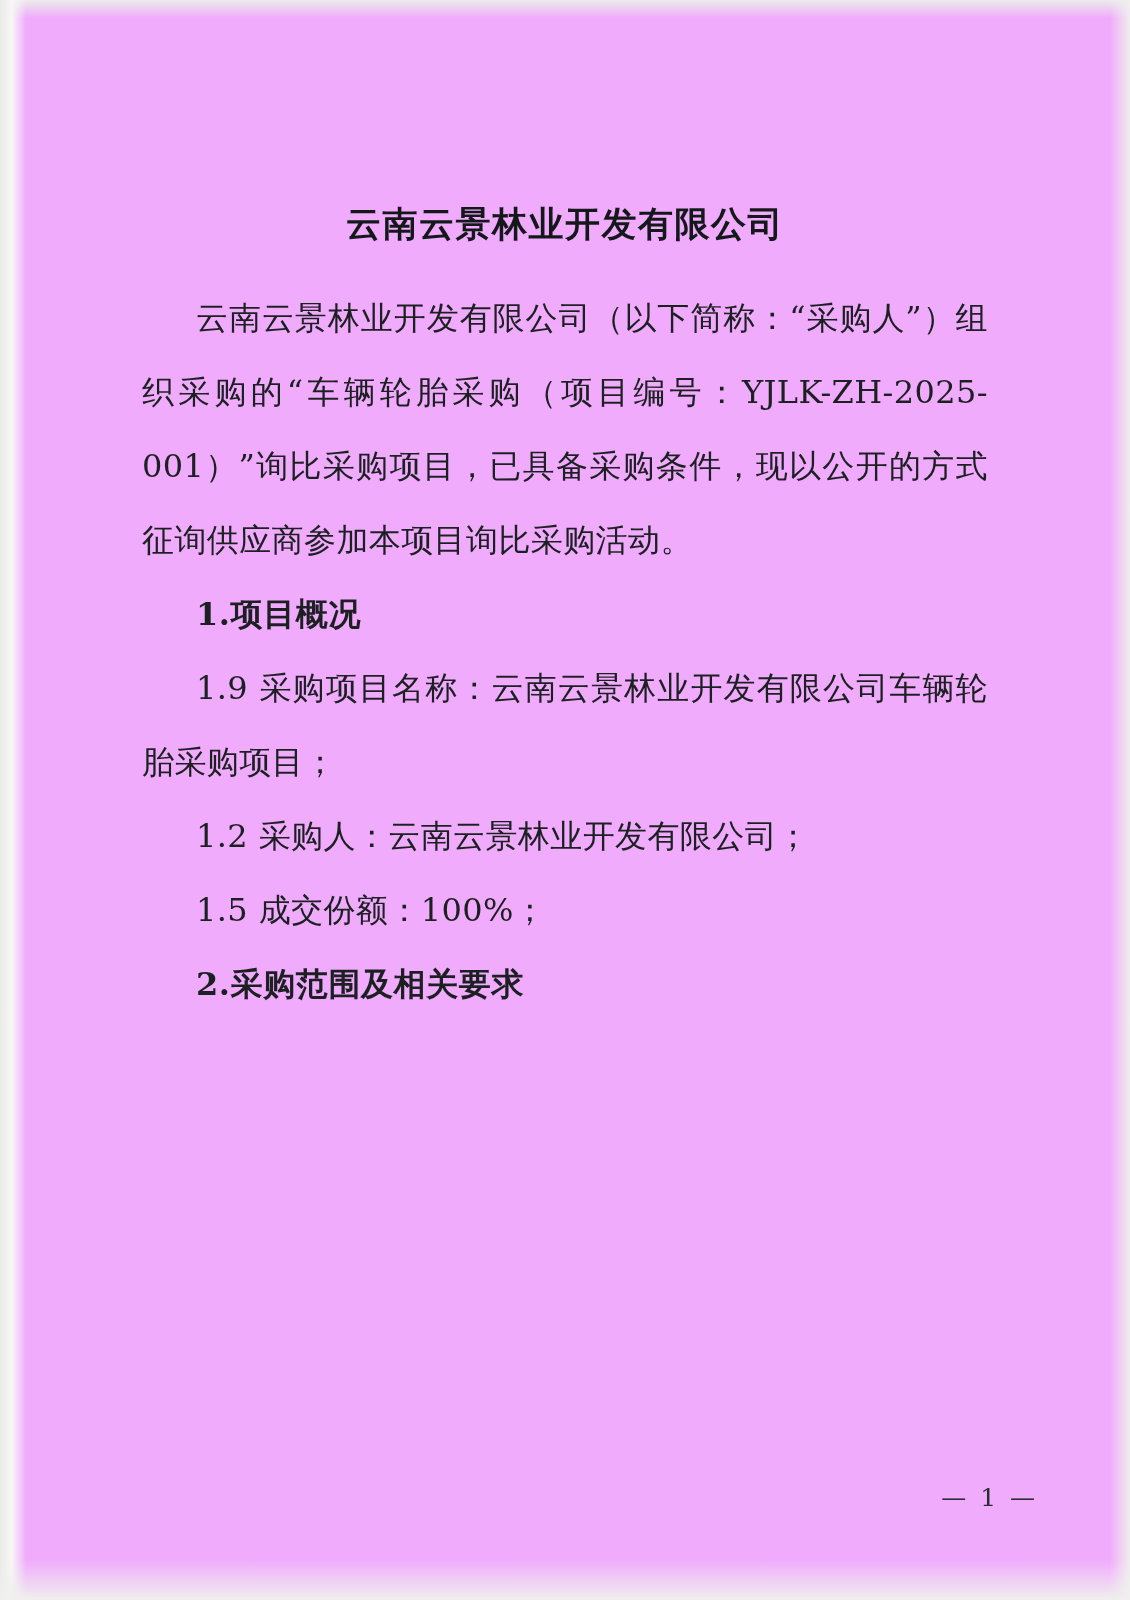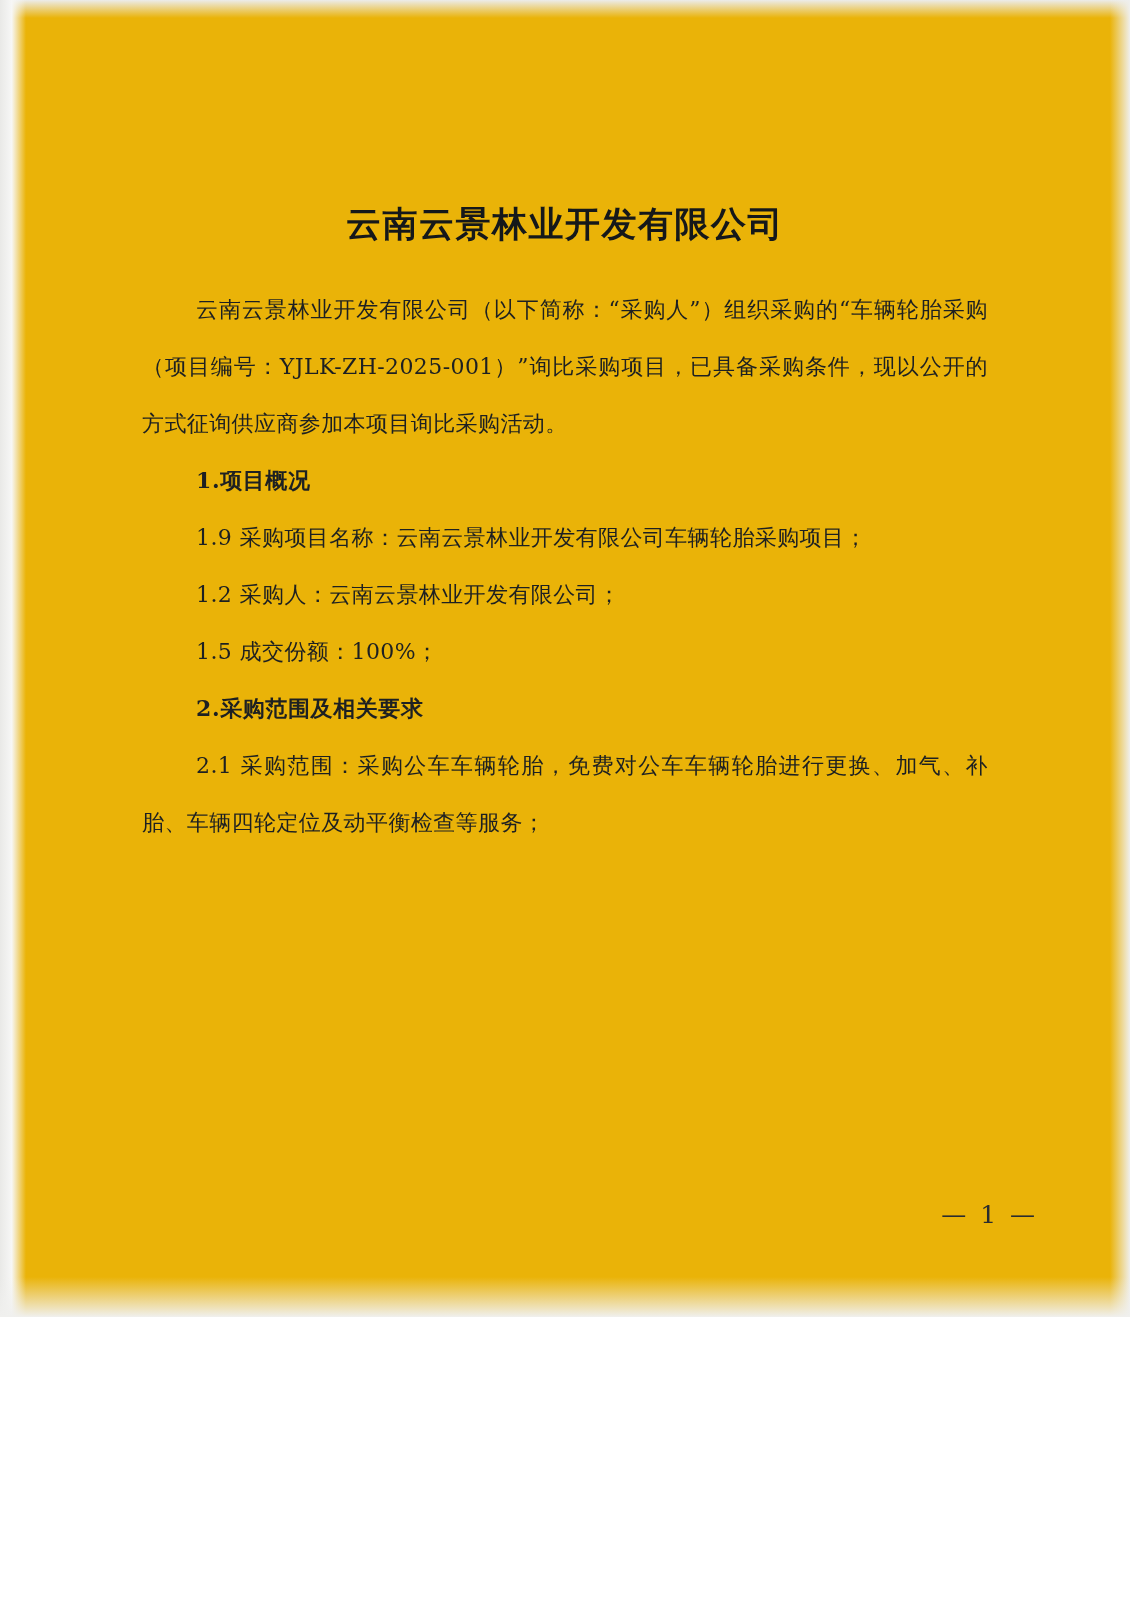--- a/index.html
+++ b/index.html
@@ -10,22 +10,22 @@
   body {
     width: 1130px;
     height: 1600px;
     overflow: hidden;
     font-family: "DejaVu Serif", "Liberation Serif", serif;
     color: #1b1b1b;
   }
   .page {
     position: relative;
     width: 1130px;
-    height: 1317px;
-    background: #eab308;
+    height: 1600px;
+    background: #f0abfc;
     box-sizing: border-box;
   }
   
   .scan-edge-left {
     position: absolute;
     top: 0; left: 0;
     width: 26px; height: 100%;
     background: linear-gradient(to right, #e9e9e7 0%, #f7f7f6 45%, rgba(255,255,255,0) 100%);
     pointer-events: none;
   }
@@ -69,22 +69,22 @@
   }
   .doc-title .line {
     display: block;
   }
 
   .body-text {
     margin-top: 30px;
   }
   p.para {
     margin: 0 0 0 0;
-    font-size: 22px;
-    line-height: 57px;
+    font-size: 32px;
+    line-height: 74px;
     text-align: justify;
     text-justify: inter-ideograph;
     letter-spacing: 0.4px;
     color: #1d2022;
   }
   p.indent {
     text-indent: 54px;
   }
   p.heading {
     font-weight: bold;
@@ -122,19 +122,18 @@
     <div class="body-text">
 
       <p class="para indent">云南云景林业开发有限公司（以下简称：“采购人”）组织采购的“车辆轮胎采购（项目编号：YJLK-ZH-2025-001）”询比采购项目，已具备采购条件，现以公开的方式征询供应商参加本项目询比采购活动。</p>
 
       <p class="para heading">1.项目概况</p>
       <p class="para indent">1.9 采购项目名称：云南云景林业开发有限公司车辆轮胎采购项目；</p>
       <p class="para indent">1.2 采购人：云南云景林业开发有限公司；</p>
       <p class="para indent">1.5 成交份额：100%；</p>
 
       <p class="para heading">2.采购范围及相关要求</p>
-      <p class="para indent">2.1 采购范围：采购公车车辆轮胎，免费对公车车辆轮胎进行更换、加气、补胎、车辆四轮定位及动平衡检查等服务；</p>
 
     </div>
   </div>
 
   <div class="page-number">— 1 —</div>
 </div>
 
 </body></html>

